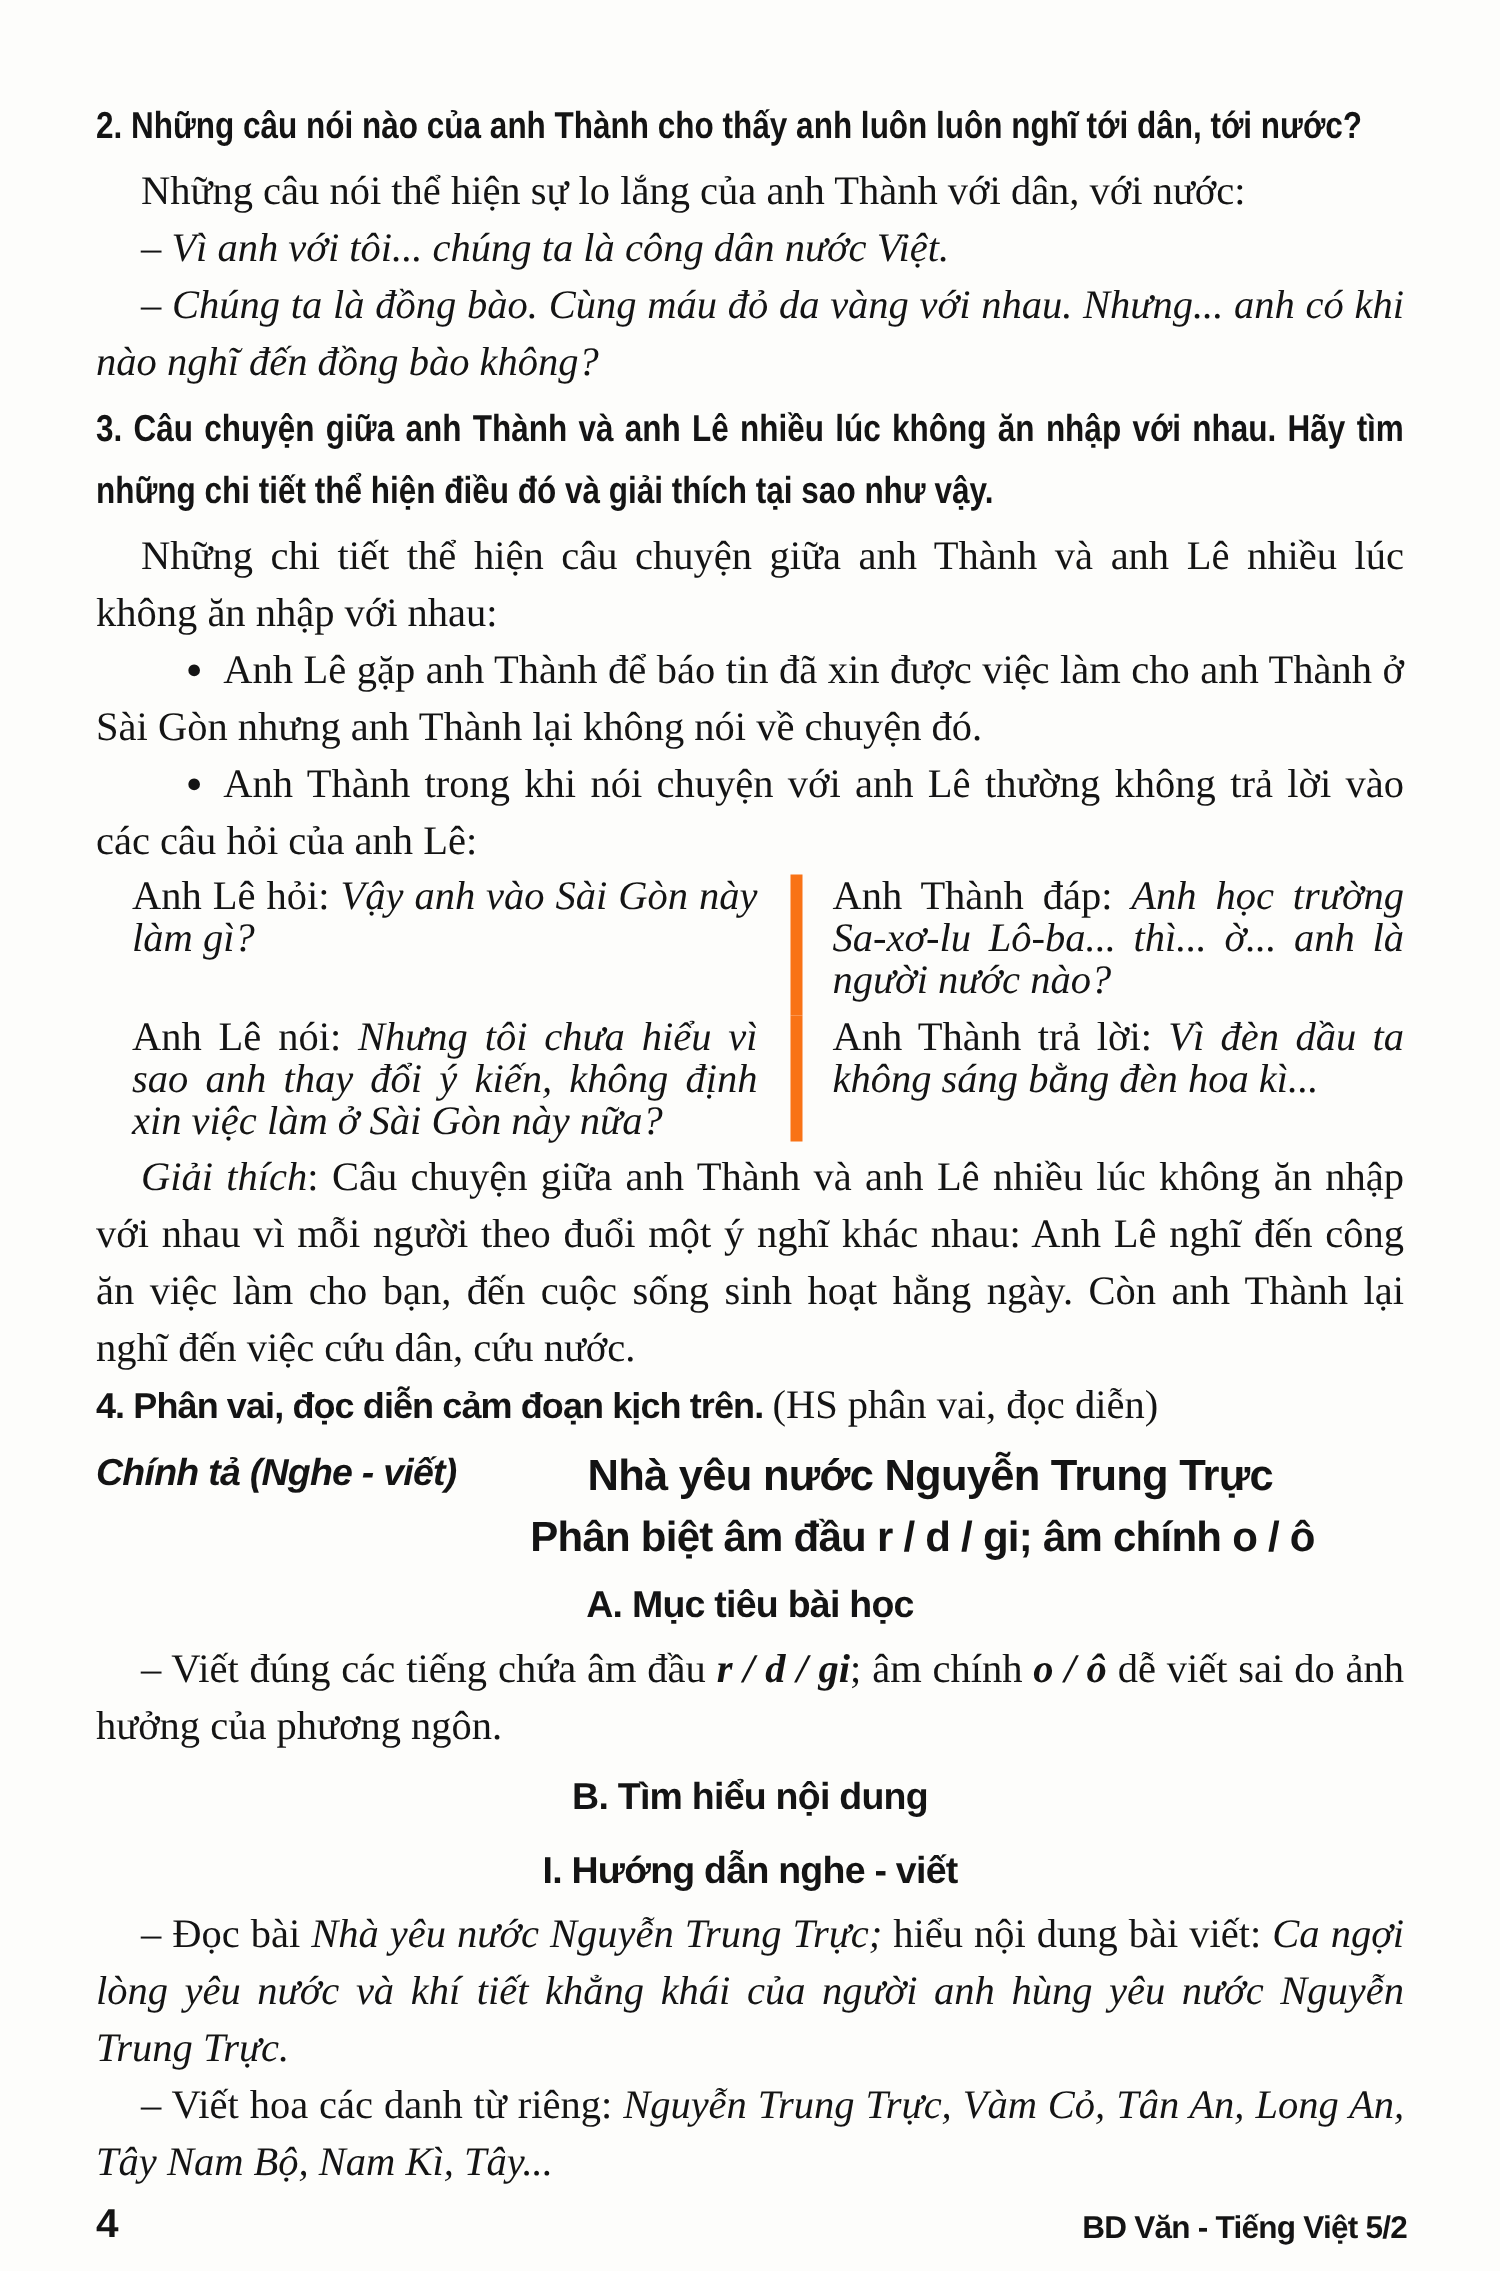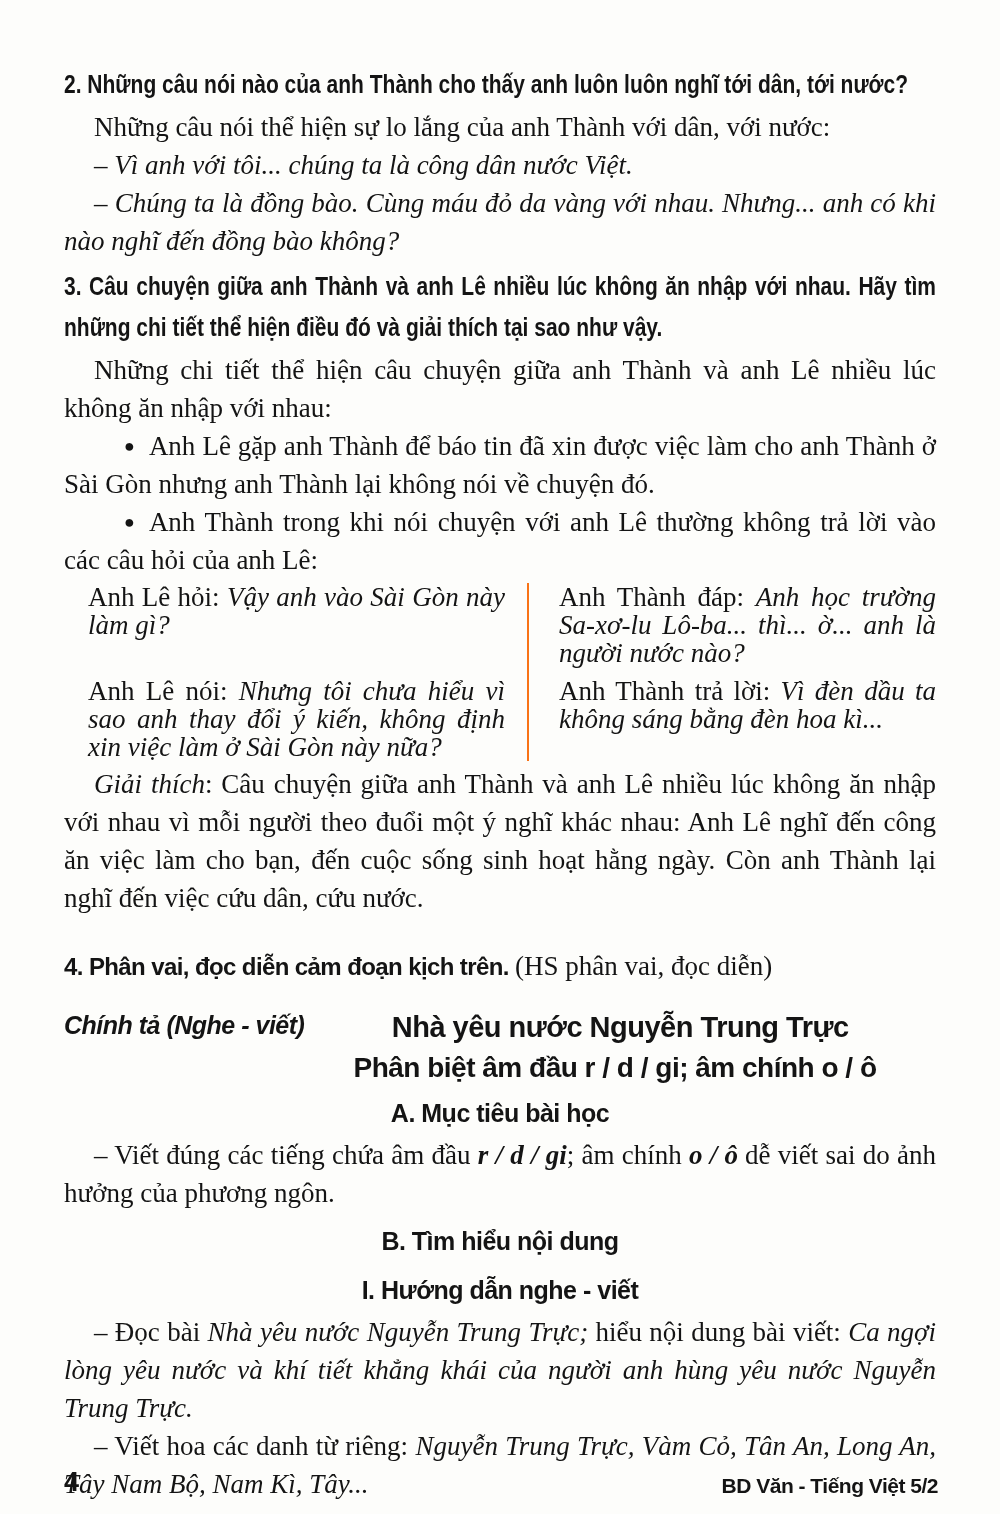--- a/index.html
+++ b/index.html
@@ -49,44 +49,44 @@
   .run.bi { font-style:italic; font-weight:700; }
   .bullet-glyph {
     display:inline-block;
     font-size:18px;
     vertical-align:3px;
     padding-right:14px;
   }
   
   .mh {
     font-size:27px;
-    line-height:56px;
+    line-height:28px;
     font-family:"Liberation Serif","DejaVu Serif",serif;
-    margin:21px 0 2px 0;
+    margin:5px 0 2px 0;
   }
   .mh .hb {
     font-family:"Liberation Sans",sans-serif;
     font-weight:700;
     font-size:24px;
     letter-spacing:-0.6px;
   }
   
   .dialogue {
     display:grid;
     grid-template-columns:439px 1fr;
     margin:4px 0 4px 24px;
   }
   .dcell {
     font-family:"Liberation Serif","DejaVu Serif",serif;
     font-size:27px;
     line-height:28px;
     text-align:justify;
   }
   .dcell.left  { padding-right:22px; }
-  .dcell.right { border-left:2px solid #f97316; padding-left:30px; }
+  .dcell.right { border-left:8px solid #f97316; padding-left:20px; }
   .dcell.row1  { padding-bottom:10px; }
   
   .lesson { margin:16px 0 8px 0; }
   .lesson-row1 { display:flex; align-items:flex-start; }
   .lesson-label {
     font-family:"Liberation Sans",sans-serif;
     font-weight:700; font-style:italic;
     font-size:25px; letter-spacing:-0.5px;
     white-space:nowrap;
   }

